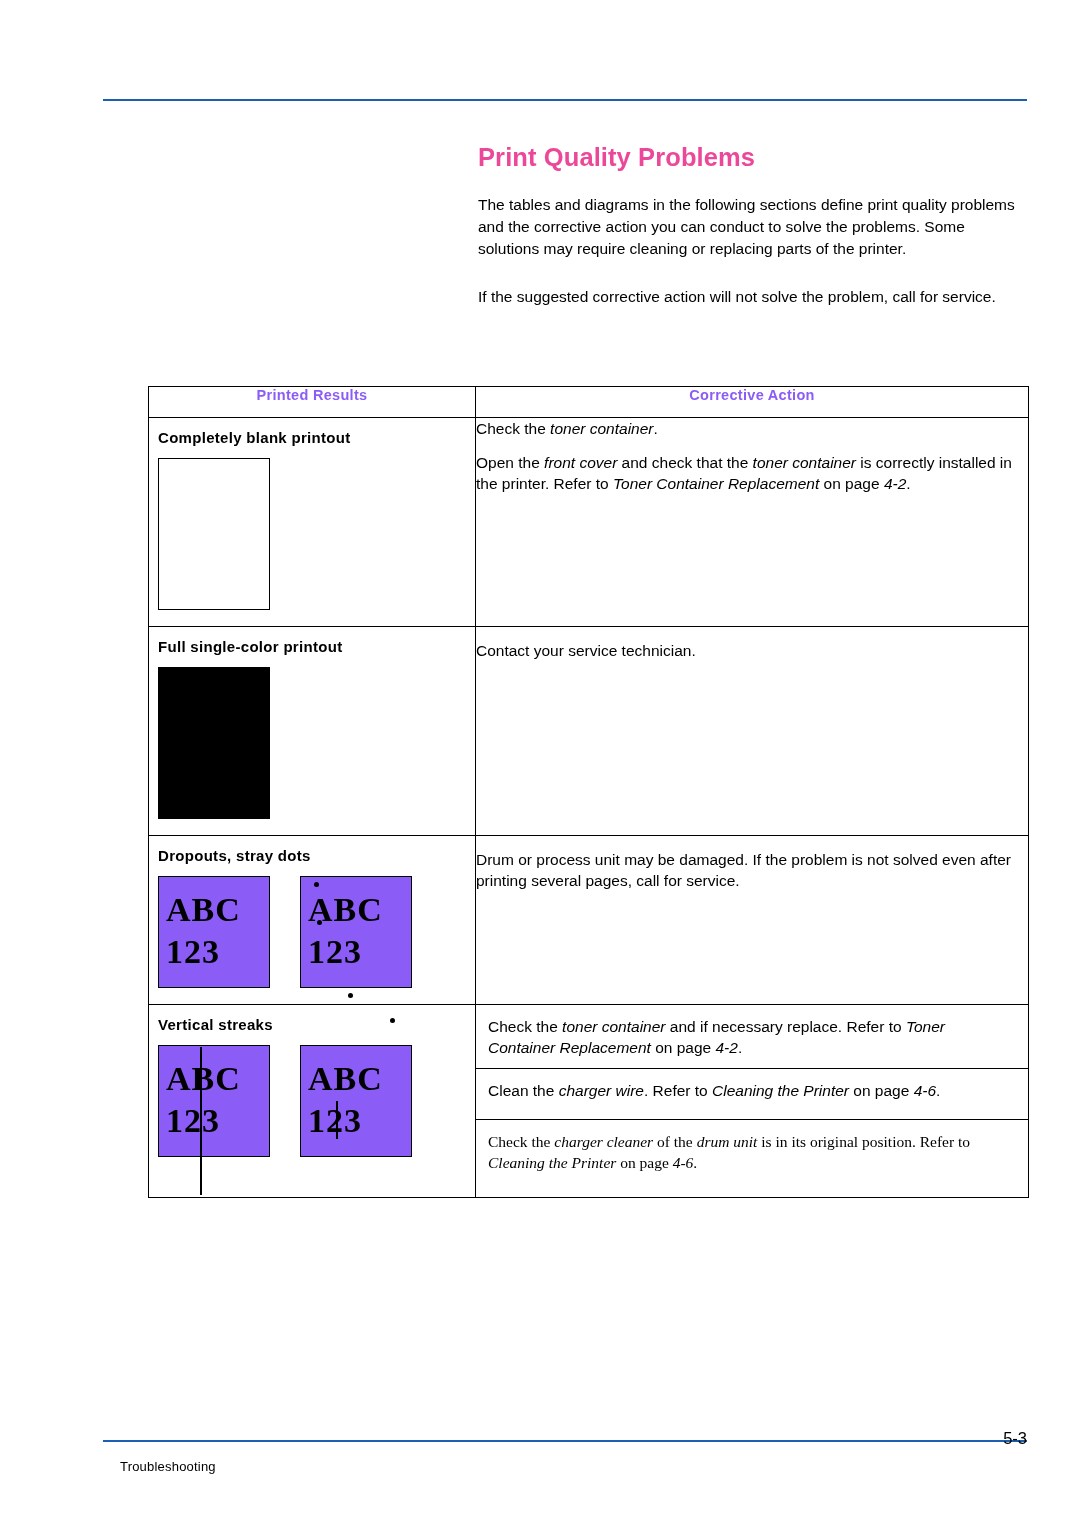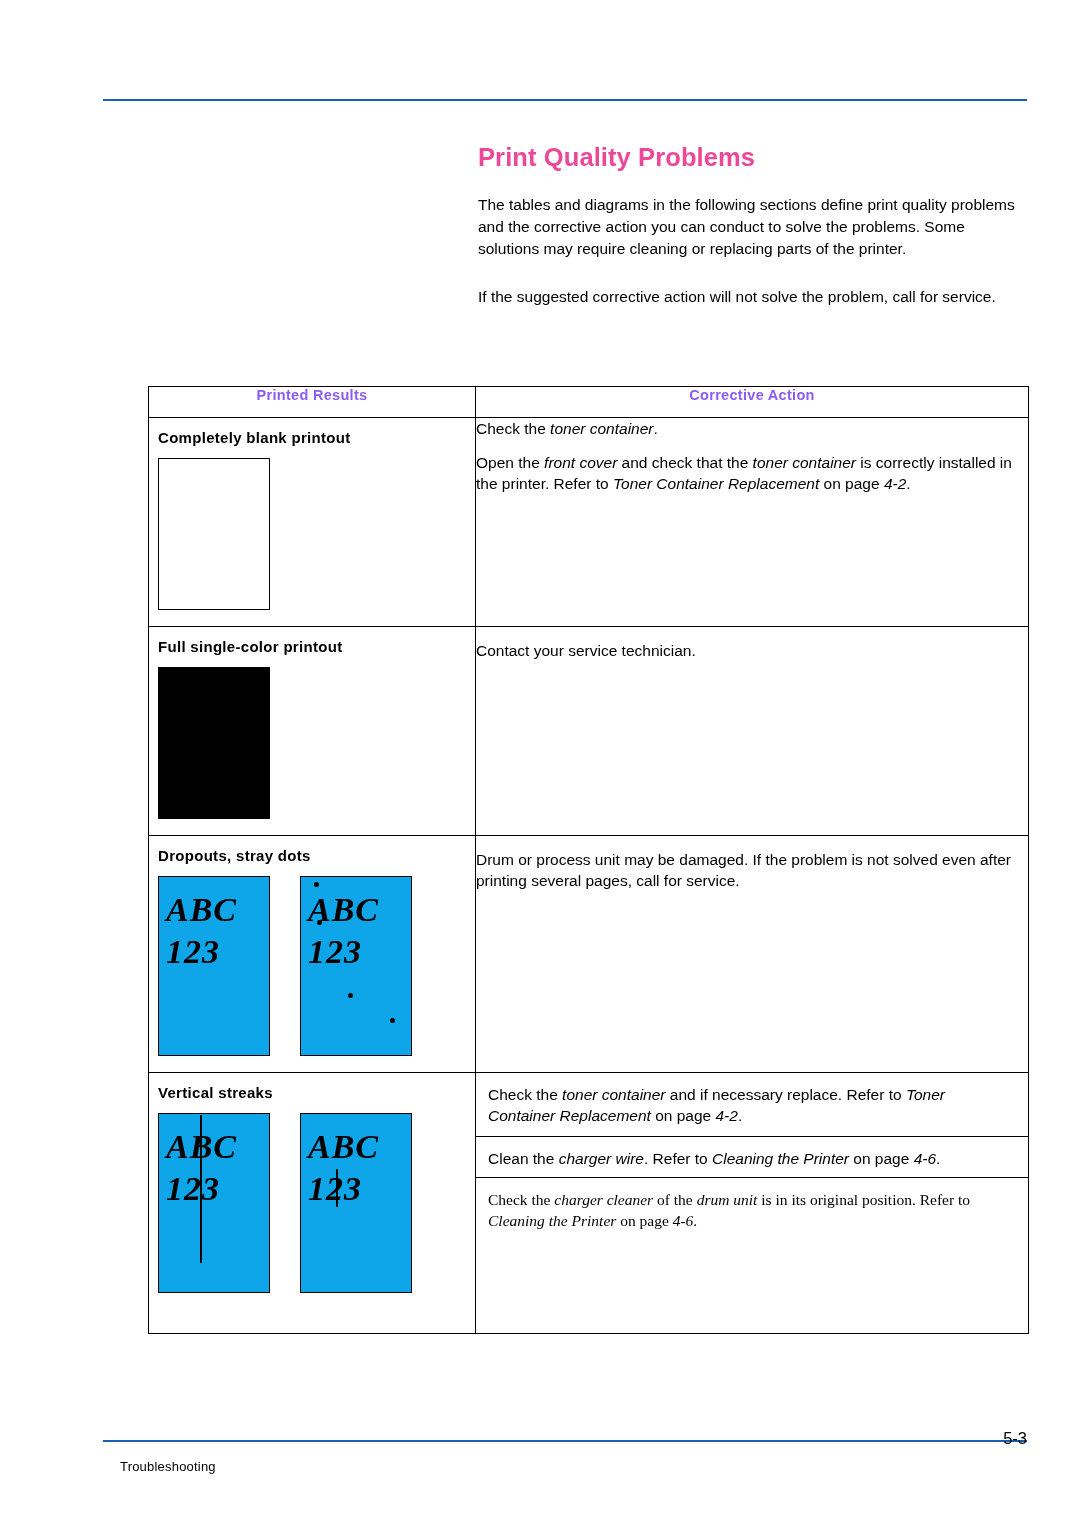--- a/index.html
+++ b/index.html
@@ -140,27 +140,26 @@
   .page-solid {
     width: 112px;
     height: 152px;
     border: 1.5px solid #000;
     background: #000;
     box-sizing: border-box;
   }
 
   .abc-page {
     width: 112px;
-    height: 180px;
+    height: 112px;
     border: 1.5px solid #000;
-    background: #0ea5e9;
+    background: #8b5cf6;
     box-sizing: border-box;
     position: relative;
     overflow: hidden;
-    font-style: italic;
   }
   .abc-text {
     position: absolute;
     left: 7px;
     top: 12px;
     font-family: "Liberation Serif", serif;
     font-weight: bold;
     font-size: 34px;
     line-height: 42px;
     letter-spacing: 1px;
@@ -283,21 +282,21 @@
                 </div>
                 <div class="streak" style="left:36px; top:56px; height:38px;"></div>
               </div>
             </div>
           </div>
         </td>
         <td class="cell-right" style="padding:0;">
           <div style="border-bottom:1px solid #000; padding:11px 12px 10px 12px; font-size:15.5px; line-height:21px;">
             Check the <span class="it">toner container</span> and if necessary replace. Refer to <span class="it">Toner Container Replacement</span> on page <span class="it">4-2</span>.
           </div>
-          <div style="border-bottom:1px solid #000; padding:11px 12px 8px 12px; font-size:15.5px; line-height:21px;">
+          <div style="border-bottom:1px solid #000; padding:11px 12px 18px 12px; font-size:15.5px; line-height:21px;">
             Clean the <span class="it">charger wire</span>. Refer to <span class="it">Cleaning the Printer</span> on page <span class="it">4-6</span>.
           </div>
           <div style="padding:11px 12px 10px 12px; font-size:15.5px; line-height:21px;font-family:Liberation Serif, serif;">
             Check the <span class="it">charger cleaner</span> of the <span class="it">drum unit</span> is in its original position. Refer to <span class="it">Cleaning the Printer</span> on page <span class="it">4-6</span>.
           </div>
         </td>
       </tr>
 
     </tbody>
   </table>

